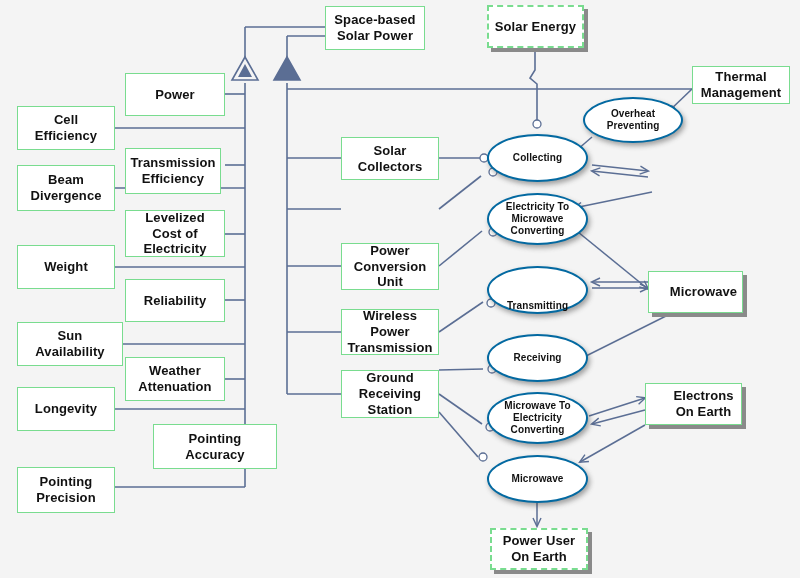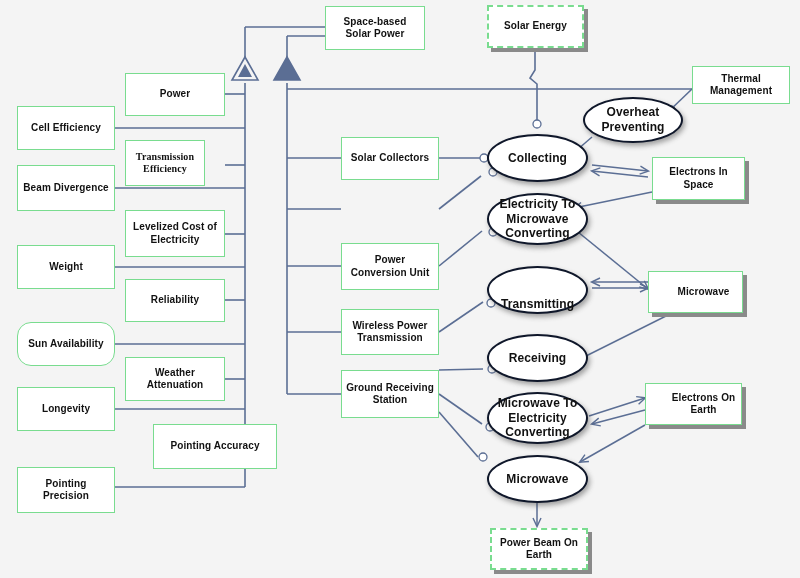--- a/index.html
+++ b/index.html
@@ -10,44 +10,44 @@
     overflow:hidden;
   }
   #stage{position:relative;width:800px;height:578px;}
   svg#wires{position:absolute;left:0;top:0;width:800px;height:578px;}
 
   .node{
     position:absolute;
     box-sizing:border-box;
     display:flex;align-items:center;justify-content:center;
     text-align:center;
-    font-size:10px;
+    font-size:13px;
     font-weight:bold;
     color:#111111;
     line-height:1.22;
     letter-spacing:.1px;
   }
   .box{
     background:#ffffff;
     border:1.6px solid #79dc8f;
   }
   .box.dashed{
     border-style:dashed;
     border-width:2px;
   }
   .box.shadow{
     box-shadow:4px 4px 0 0 #8a8a8a;
     align-items:center;
   }
   .ellipse{
-    border:2px solid #0f172a;
+    border:2px solid #0369a1;
     border-radius:50%;
     background:#ffffff;
     box-shadow:2px 3px 5px rgba(60,60,60,.45);
-    font-size:12px;
+    font-size:10px;
   }
   .ellipse span{display:block;padding:0 6px;}
   .box span{display:block;padding:0 4px;}
 </style>
 </head>
 <body>
 
 <div id="stage">
 
   <svg id="wires" viewBox="0 0 800 578" xmlns="http://www.w3.org/2000/svg">
@@ -157,34 +157,34 @@
 
   <div class="node box" style="left:17px;top:106px;width:98px;height:44px;">
     <span>Cell Efficiency</span>
   </div>
   <div class="node box" style="left:17px;top:165px;width:98px;height:46px;align-items:center;">
     <span>Beam Divergence</span>
   </div>
   <div class="node box" style="left:17px;top:245px;width:98px;height:44px;">
     <span>Weight</span>
   </div>
-  <div class="node box" style="left:17px;top:322px;width:98px;height:44px;border-radius:14px;">
+  <div class="node box" style="left:17px;top:322px;width:106px;height:44px;">
     <span>Sun Availability</span>
   </div>
   <div class="node box" style="left:17px;top:387px;width:98px;height:44px;">
     <span>Longevity</span>
   </div>
   <div class="node box" style="left:17px;top:467px;width:98px;height:46px;">
     <span>Pointing Precision</span>
   </div>
 
   <div class="node box" style="left:125px;top:73px;width:100px;height:43px;">
     <span>Power</span>
   </div>
-  <div class="node box" style="left:125px;top:140px;width:80px;height:46px;font-family:Liberation Serif, serif;">
+  <div class="node box" style="left:125px;top:148px;width:96px;height:46px;">
     <span>Transmission Efficiency</span>
   </div>
   <div class="node box" style="left:125px;top:210px;width:100px;height:47px;">
     <span>Levelized Cost of Electricity</span>
   </div>
   <div class="node box" style="left:125px;top:279px;width:100px;height:43px;">
     <span>Reliability</span>
   </div>
   <div class="node box" style="left:125px;top:357px;width:100px;height:44px;">
     <span>Weather Attenuation</span>
@@ -224,26 +224,23 @@
   <div class="node ellipse" style="left:487px;top:392px;width:101px;height:52px;">
     <span>Microwave To Electricity Converting</span>
   </div>
   <div class="node ellipse" style="left:487px;top:455px;width:101px;height:48px;">
     <span>Microwave</span>
   </div>
 
   <div class="node box" style="left:692px;top:66px;width:98px;height:38px;">
     <span>Thermal Management</span>
   </div>
-  <div class="node box shadow" style="left:652px;top:157px;width:93px;height:43px;">
-    <span>Electrons In Space</span>
-  </div>
   <div class="node box shadow" style="left:648px;top:271px;width:95px;height:42px;padding-left:16px;">
     <span>Microwave</span>
   </div>
   <div class="node box shadow" style="left:645px;top:383px;width:97px;height:42px;padding-left:20px;">
     <span>Electrons On Earth</span>
   </div>
   <div class="node box dashed shadow" style="left:490px;top:528px;width:98px;height:42px;">
-    <span>Power Beam On Earth</span>
+    <span>Power User On Earth</span>
   </div>
 
 </div>
 
 </body></html>

